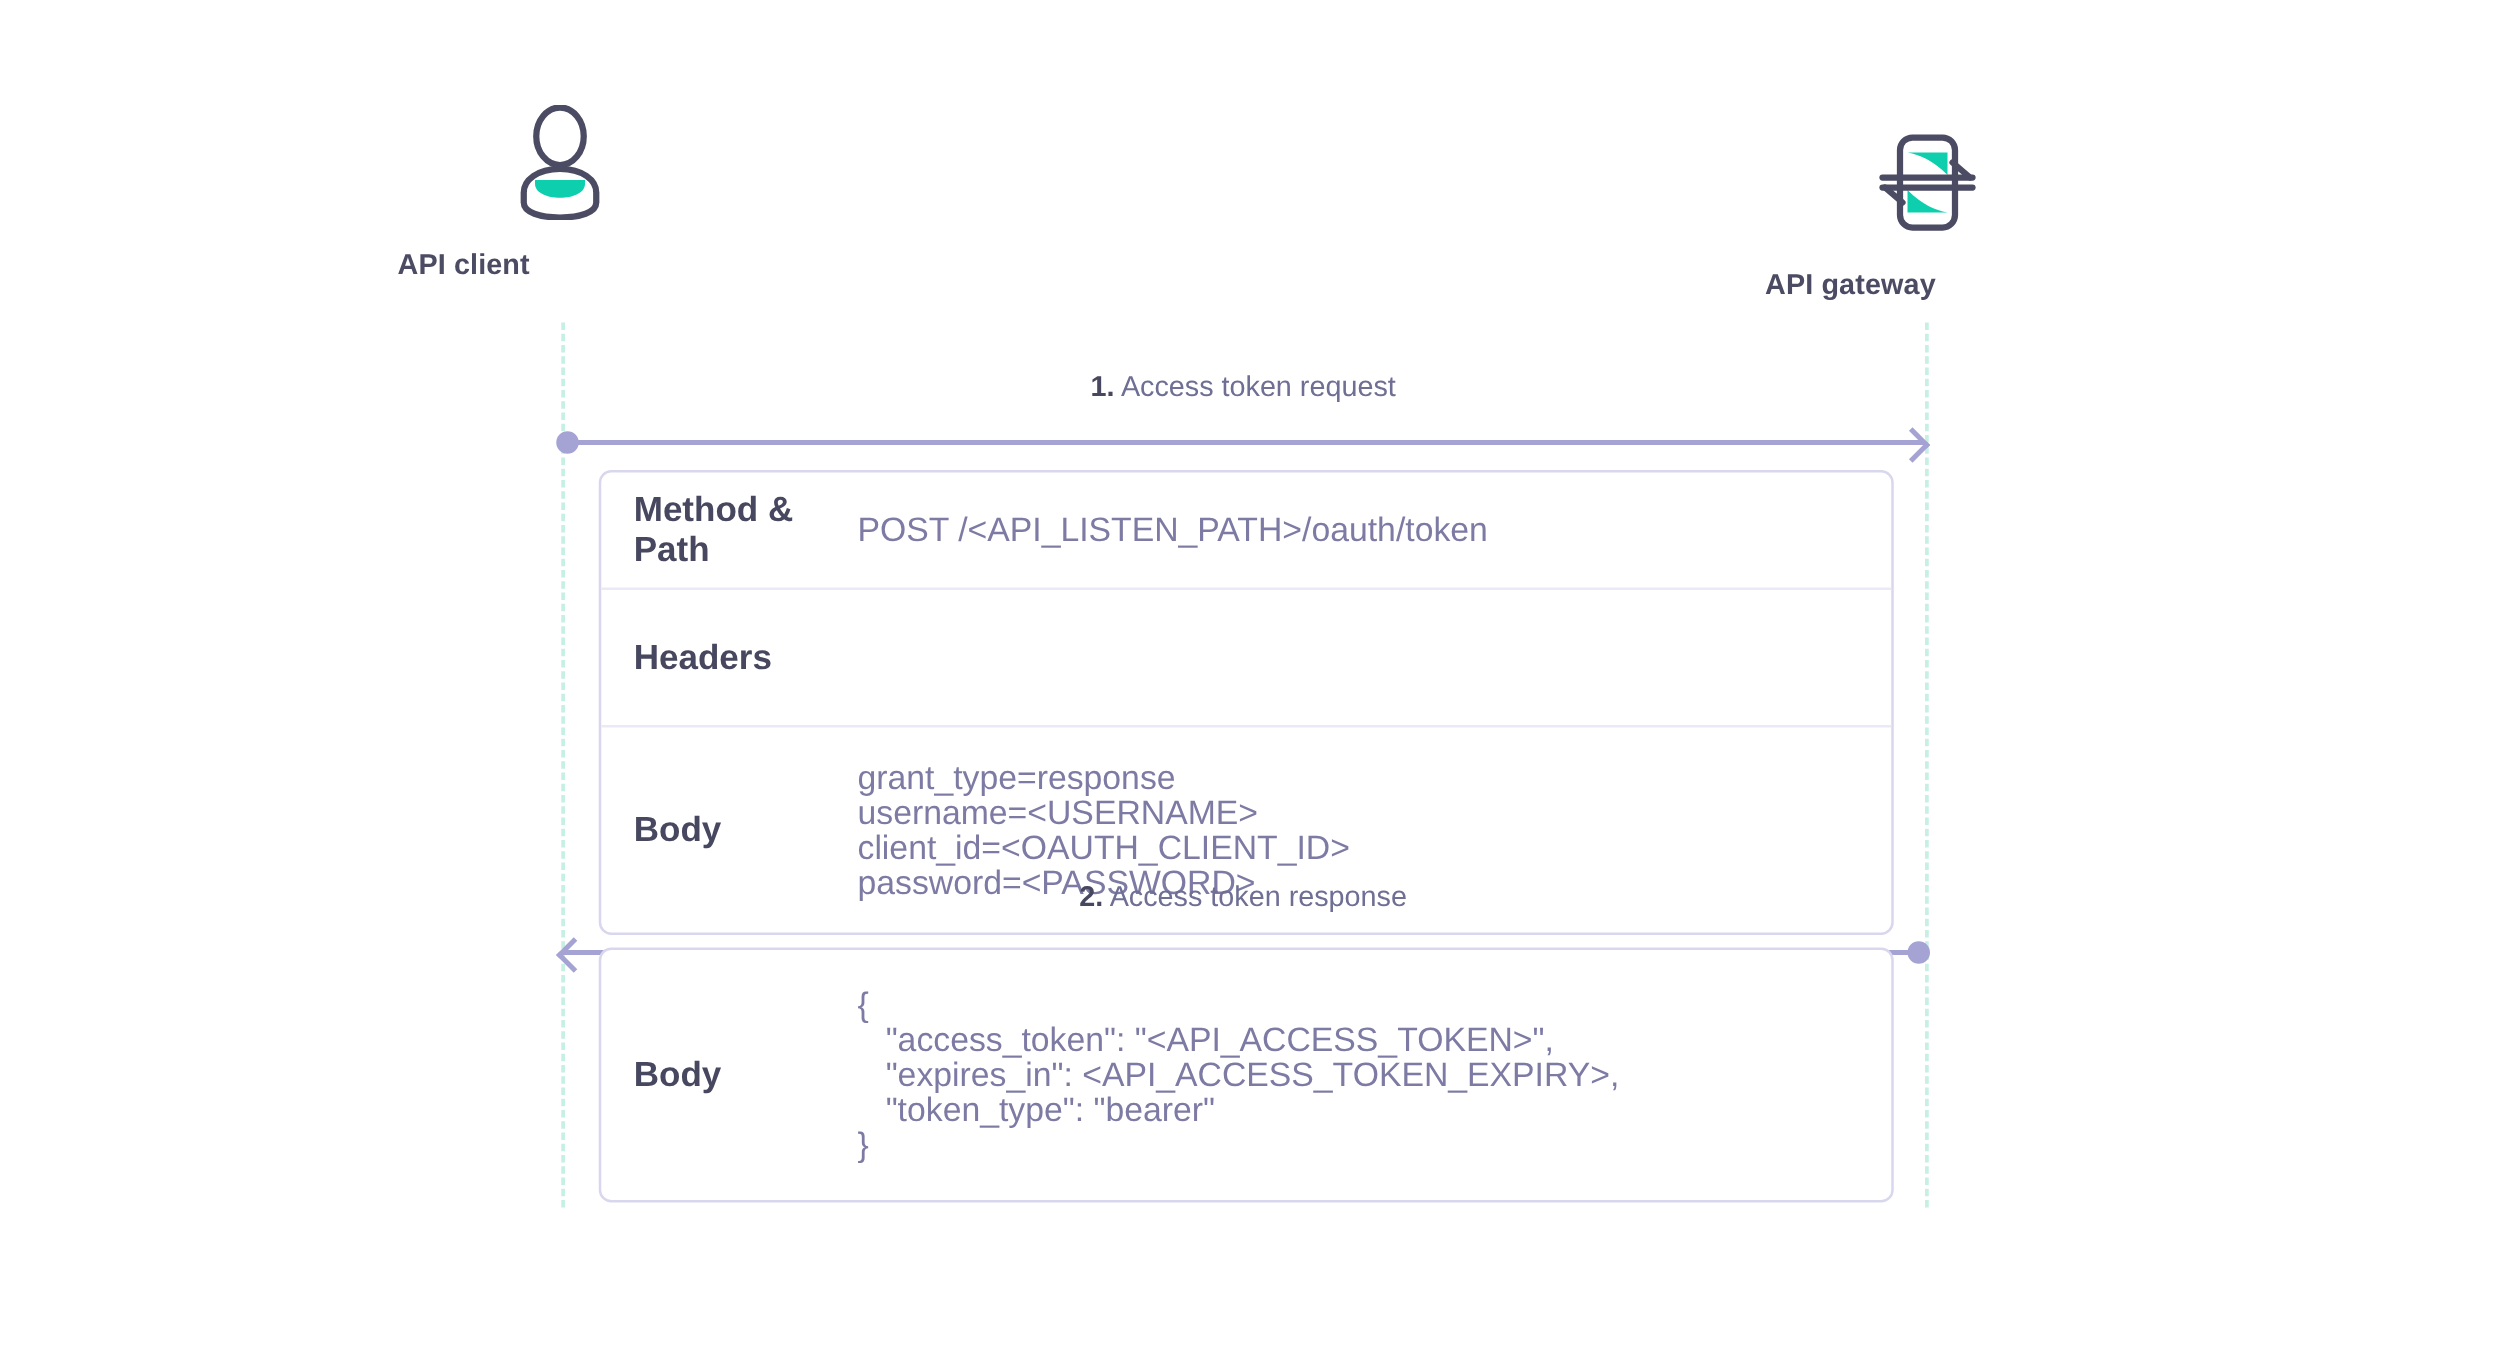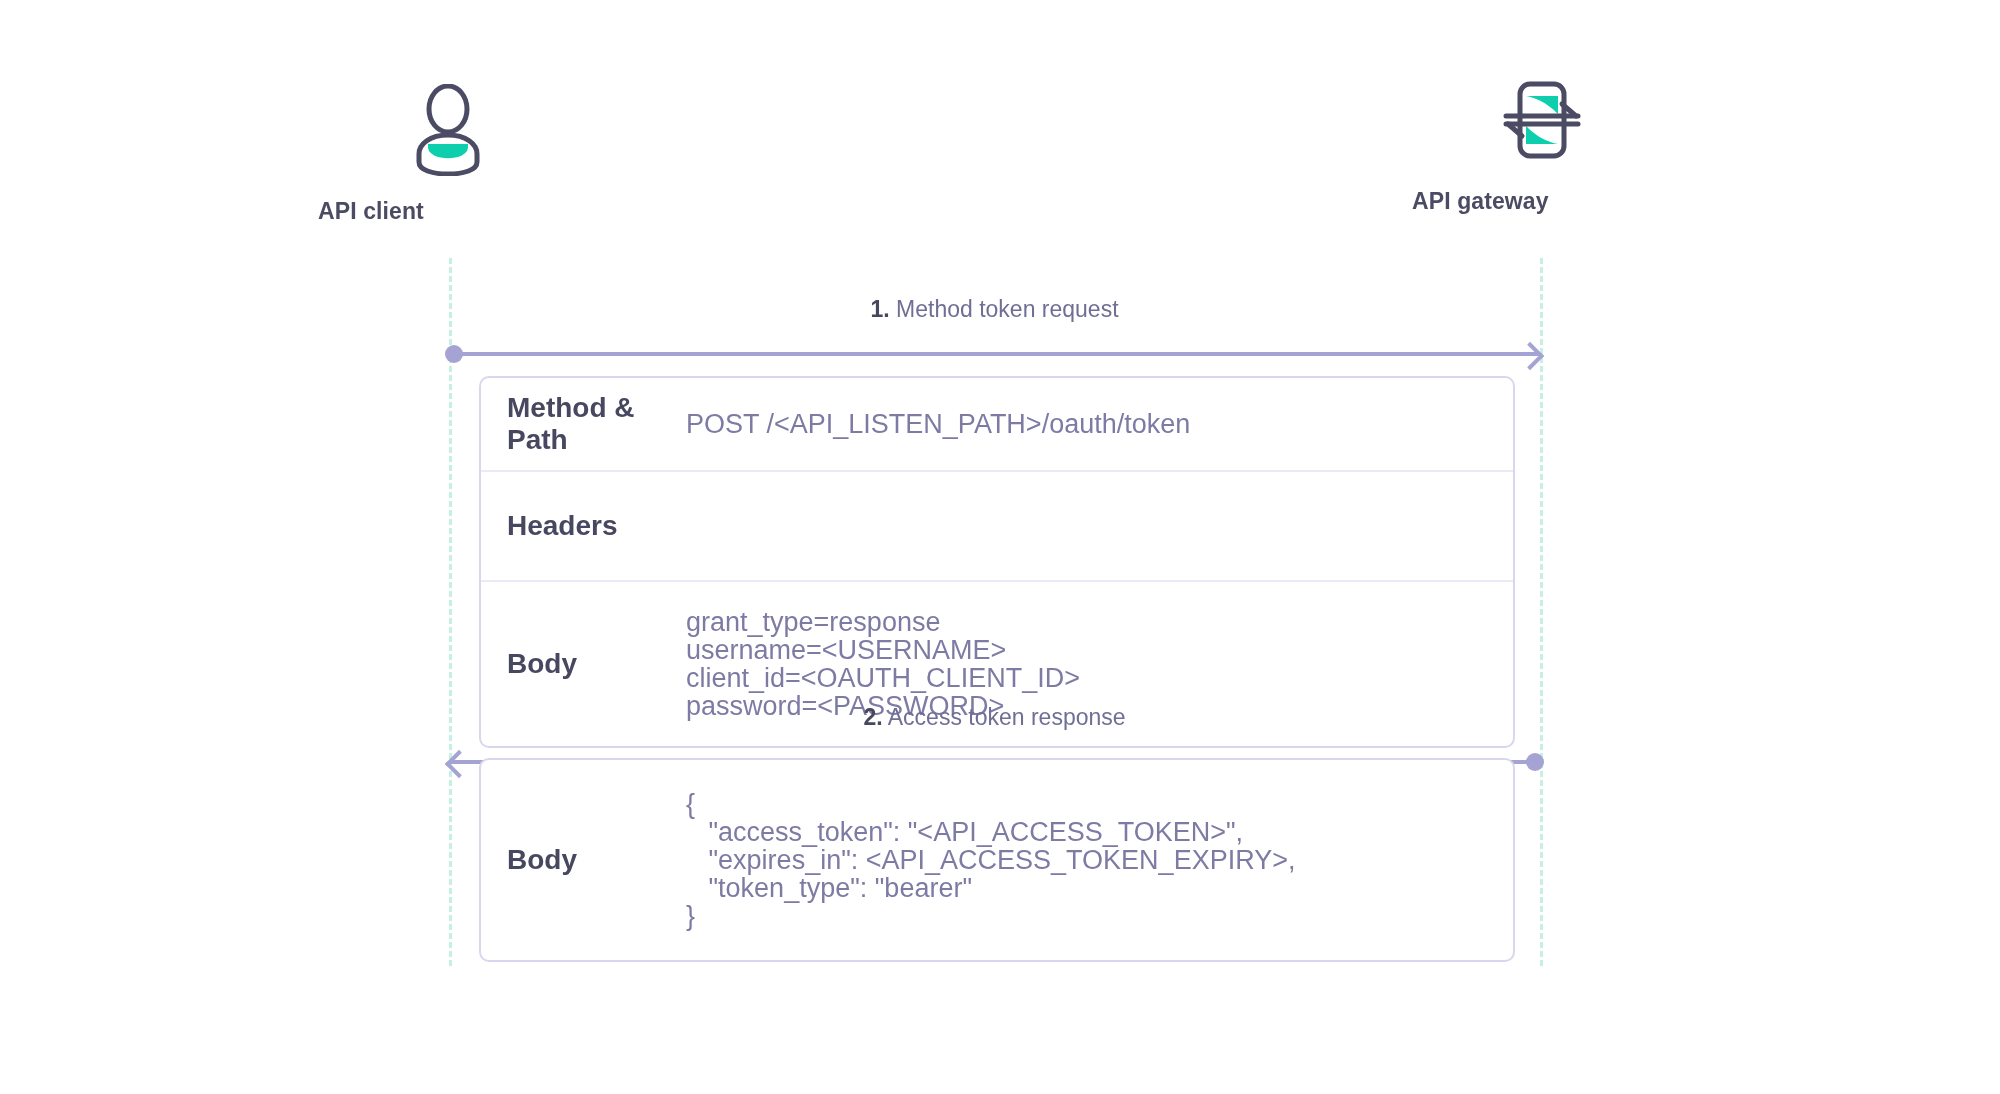--- a/index.html
+++ b/index.html
@@ -35,21 +35,21 @@
     justify-content: center;
   }
   .actor-label {
     margin-top: 20px;
     font-size: 23px;
     font-weight: bold;
     color: #4b4b63;
     letter-spacing: 0.1px;
   }
   #actor-client  { left: 318px;  top: 82px; }
-  #actor-gateway { left: 1412px; top: 72px; }
+  #actor-gateway { left: 1412px; top: 98px; }
 
   
   .lifeline {
     position: absolute;
     top: 258px;
     width: 0;
     height: 708px;
     border-left: 3px dashed #c7f0e4;
   }
   #lifeline-client  { left: 449px;  }
@@ -188,21 +188,21 @@
     </div>
     <div class="actor-label">API gateway</div>
   </div>
 
   <div class="lifeline" id="lifeline-client"></div>
   <div class="lifeline" id="lifeline-gateway"></div>
 
   <div class="message" id="message-1">
     <div class="message-label">
       <span class="step-num">1.</span>
-      <span>Method token request</span>
+      <span>Access token request</span>
     </div>
     <div class="message-arrow">
       <div class="arrow-line"></div>
       <div class="arrow-dot at-left"></div>
       <div class="arrow-head point-right"></div>
     </div>
   </div>
 
   <div class="detail-table" id="table-request">
 

